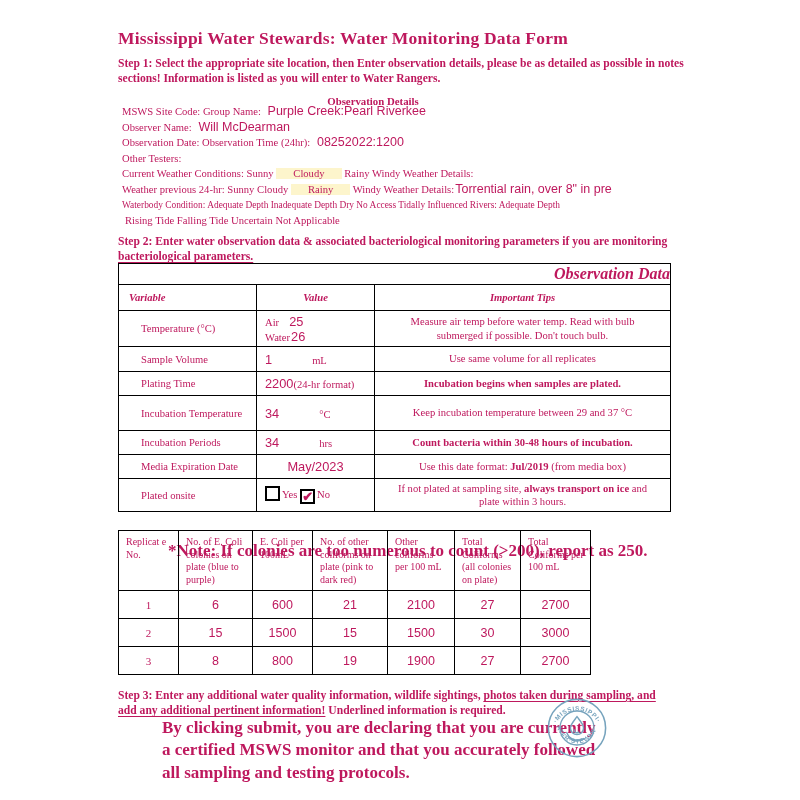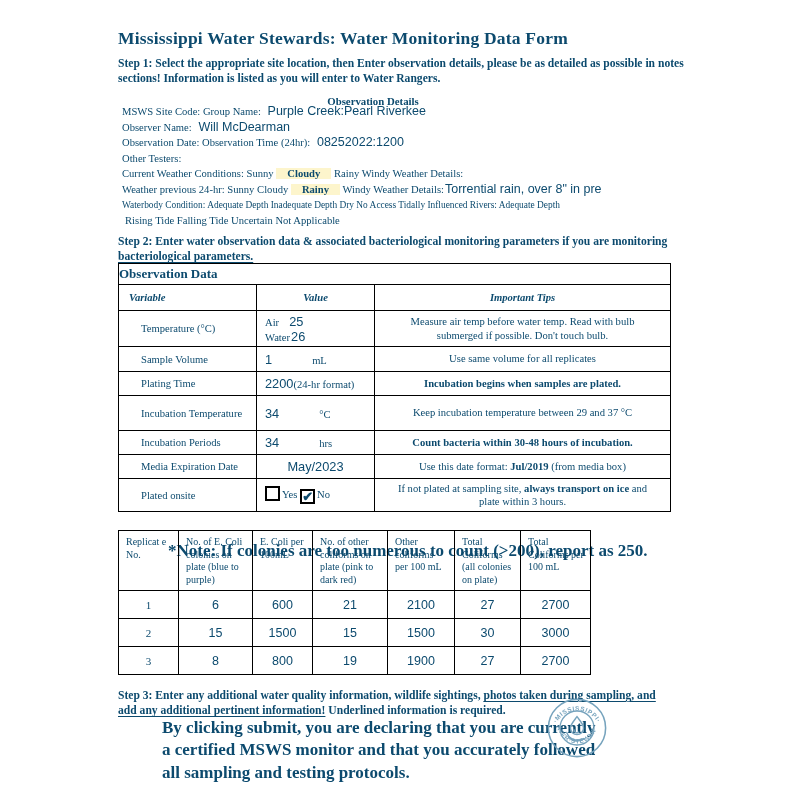--- a/index.html
+++ b/index.html
@@ -1,42 +1,42 @@
 <!DOCTYPE html>
 <html><head>
 <meta charset="utf-8">
 <style>
   * { margin:0; padding:0; box-sizing:border-box; }
   html,body { background:#ffffff; }
   .page {
     position:relative; width:800px; height:800px; background:#fff;
-    font-family:"Liberation Serif","DejaVu Serif",serif; color:#0c4a6e;
+    font-family:"Liberation Serif","DejaVu Serif",serif; color:#be185d;
     overflow:hidden;
   }
   .abs { position:absolute; }
   .bold { font-weight:bold; }
 
   #title { left:118px; top:28px; font-size:17.5px; font-weight:bold; letter-spacing:.2px; }
   .step-par { font-size:11.6px; font-weight:bold; line-height:1.32; }
   #step1 { left:118px; top:56px; width:566px; }
 
   #od-heading { left:118px; top:95px; width:510px; text-align:center; font-size:10.8px; font-weight:bold; }
   #od-lines { left:122px; top:104px; width:560px; }
   .od-line { font-size:10.6px; line-height:15.6px; white-space:nowrap; }
   .od-line .val { font-family:"Liberation Sans","DejaVu Sans",sans-serif; font-size:12.5px; margin-left:4px; }
   .od-line.small { font-size:9.4px; }
-  .hl { background:#fdf5cc; padding:0 11px;font-weight:bold; }
+  .hl { background:#fdf5cc; padding:0 17px; }
 
   #step2 { left:118px; top:234px; width:566px; }
   .ul { text-decoration:underline; text-decoration-thickness:1.4px; text-underline-offset:2px; }
 
   table { border-collapse:collapse; table-layout:fixed; }
   #obs-table { left:118px; top:263px; width:552px; }
   #obs-table td, #obs-table th { border:1.4px solid #000; font-size:10.6px; vertical-align:middle; }
-  #obs-table .tbl-title { height:21px; text-align:left; font-weight:bold; font-size:13px; }
+  #obs-table .tbl-title { height:21px; text-align:right; font-weight:bold; font-size:16px;font-style:italic; }
   #obs-table .hdr td { height:26px; font-style:italic; font-weight:bold; text-align:center; }
   #obs-table .hdr td:first-child { text-align:left; padding-left:10px; }
   .var-cell { padding-left:22px; text-align:left; }
   .value-cell { padding-left:8px; }
   .tip-cell { text-align:center; padding:2px 14px; line-height:1.25; }
   .fv { font-family:"Liberation Sans","DejaVu Sans",sans-serif; font-size:12.8px; }
   .unit { margin-left:26px; }
   .pair .unit { margin-left:4px; }
   .r-temp td { height:36px; } .r-sample td { height:25px; } .r-plating td { height:24px; }
   .r-inctemp td { height:35px; } .r-incper td { height:24px; } .r-media td { height:24px; }

